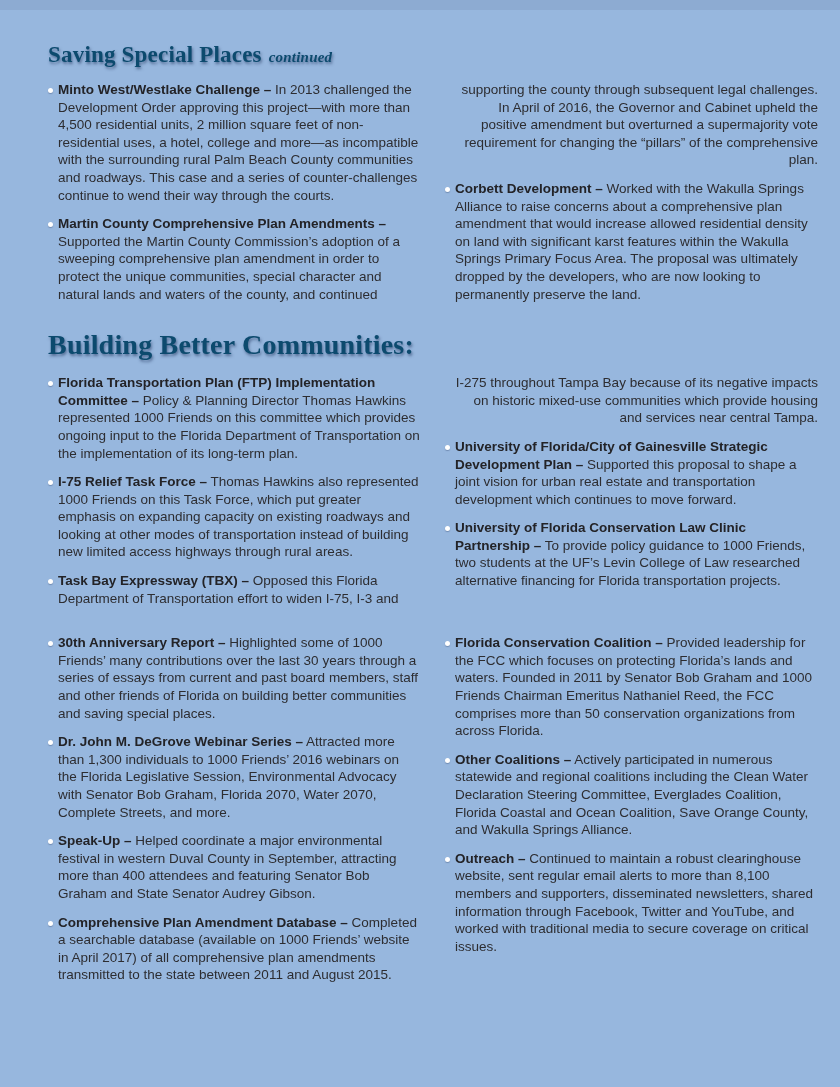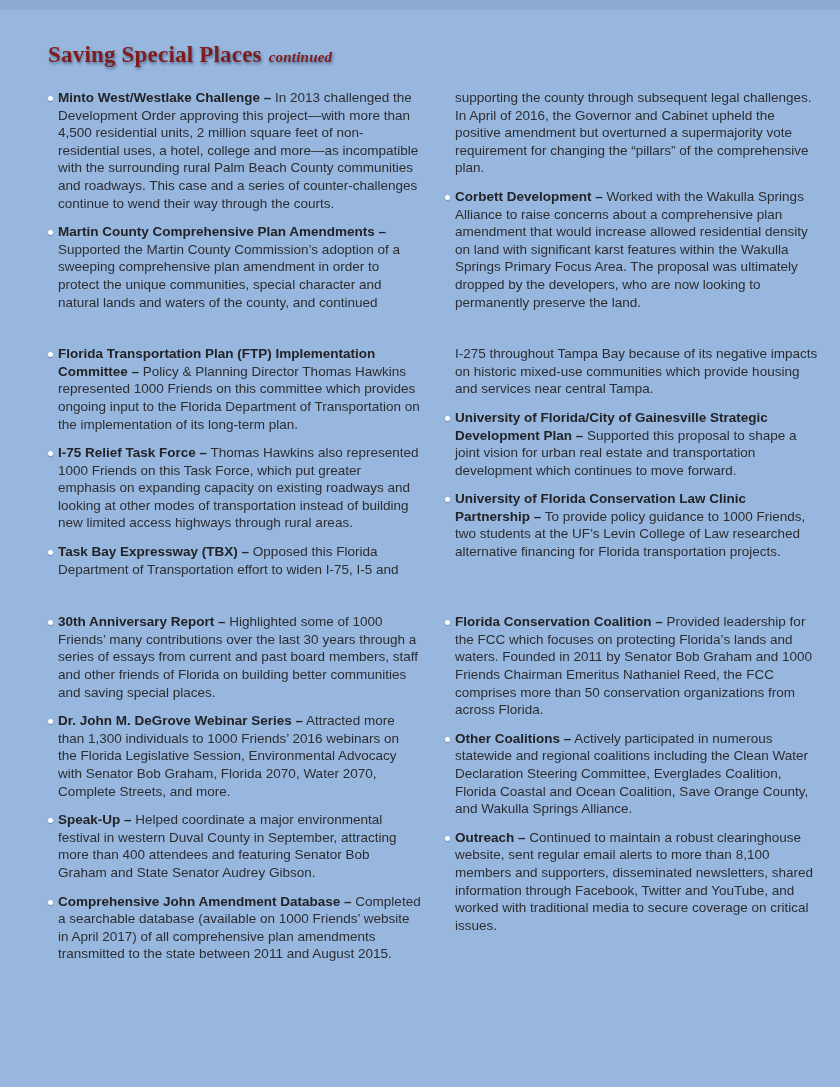--- a/index.html
+++ b/index.html
@@ -13,21 +13,21 @@
   .top-band {
     height: 10px;
     background: #8dabd2;
   }
   .content {
     padding: 0 22px 0 48px;
   }
   .section { }
   .sec-h {
     font-family: "Liberation Serif", "DejaVu Serif", serif;
-    color: #7f1d1d;
+    color: #0c4a6e;
     font-weight: bold;
     margin: 0;
     text-shadow: 1px 2px 3px rgba(25,45,85,0.55);
     letter-spacing: 0.2px;
   }
   .sec-h-sm { font-size: 23px; margin-top: 32px; }
   .sec-h-lg { font-size: 28px; }
   .suffix {
     font-size: 15px;
     font-style: italic;
@@ -35,32 +35,32 @@
     margin-left: 7px;
   }
   .cols {
     display: flex;
     gap: 24px;
     margin-top: 13px;
   }
   .col { flex: 1; min-width: 0; }
   .item {
     display: flex;
-    margin: 8px 0 11px 0;
+    margin: 0 0 11px 0;
   }
   .dot {
     flex: none;
     width: 5px;
     height: 5px;
     border-radius: 50%;
     background: #ffffff;
     margin: 7px 5px 0 0;
     box-shadow: 0 1px 1px rgba(40,60,100,0.35);
   }
-  .item.cont { padding-left: 10px; }
+  .item.cont { padding-left: 10px; text-align: right; }
   .itxt {
     margin: 0;
     font-size: 13.5px;
     line-height: 17.6px;
     color: #2d2d31;
   }
   .ititle { color: #232327; font-weight: bold; }
   .sec2 { margin-top: 15px; }
   .sec3 { margin-top: 16px; }
 </style>
@@ -101,41 +101,42 @@
           <p class="itxt">
             <strong class="ititle">Corbett Development –</strong>
             <span>Worked with the Wakulla Springs Alliance to raise concerns about a comprehensive plan amendment that would increase allowed residential density on land with significant karst features within the Wakulla Springs Primary Focus Area. The proposal was ultimately dropped by the developers, who are now looking to permanently preserve the land.</span>
           </p>
         </div>
       </div>
     </div>
   </div>
 
   <div class="section sec2">
+    <h2 class="sec-h sec-h-lg"><span>Building Better Communities:</span></h2>
     <div class="cols">
       <div class="col">
         <div class="item">
           <span class="dot"></span>
           <p class="itxt">
             <strong class="ititle">Florida Transportation Plan (FTP) Implementation Committee –</strong>
             <span>Policy &amp; Planning Director Thomas Hawkins represented 1000 Friends on this committee which provides ongoing input to the Florida Department of Transportation on the implementation of its long-term plan.</span>
           </p>
         </div>
         <div class="item">
           <span class="dot"></span>
           <p class="itxt">
             <strong class="ititle">I-75 Relief Task Force –</strong>
             <span>Thomas Hawkins also represented 1000 Friends on this Task Force, which put greater emphasis on expanding capacity on existing roadways and looking at other modes of transportation instead of building new limited access highways through rural areas.</span>
           </p>
         </div>
         <div class="item">
           <span class="dot"></span>
           <p class="itxt">
             <strong class="ititle">Task Bay Expressway (TBX) –</strong>
-            <span>Opposed this Florida Department of Transportation effort to widen I-75, I-5 and</span>
+            <span>Opposed this Florida Department of Transportation effort to widen I-75, I-3 and</span>
           </p>
         </div>
       </div>
       <div class="col">
         <div class="item cont">
           <p class="itxt">
             <span>I-275 throughout Tampa Bay because of its negative impacts on historic mixed-use communities which provide housing and services near central Tampa.</span>
           </p>
         </div>
         <div class="item">
@@ -176,21 +177,21 @@
         <div class="item">
           <span class="dot"></span>
           <p class="itxt">
             <strong class="ititle">Speak-Up –</strong>
             <span>Helped coordinate a major environmental festival in western Duval County in September, attracting more than 400 attendees and featuring Senator Bob Graham and State Senator Audrey Gibson.</span>
           </p>
         </div>
         <div class="item">
           <span class="dot"></span>
           <p class="itxt">
-            <strong class="ititle">Comprehensive John Amendment Database –</strong>
+            <strong class="ititle">Comprehensive Plan Amendment Database –</strong>
             <span>Completed a searchable database (available on 1000 Friends’ website in April 2017) of all comprehensive plan amendments transmitted to the state between 2011 and August 2015.</span>
           </p>
         </div>
       </div>
       <div class="col">
         <div class="item">
           <span class="dot"></span>
           <p class="itxt">
             <strong class="ititle">Florida Conservation Coalition –</strong>
             <span>Provided leadership for the FCC which focuses on protecting Florida’s lands and waters. Founded in 2011 by Senator Bob Graham and 1000 Friends Chairman Emeritus Nathaniel Reed, the FCC comprises more than 50 conservation organizations from across Florida.</span>

